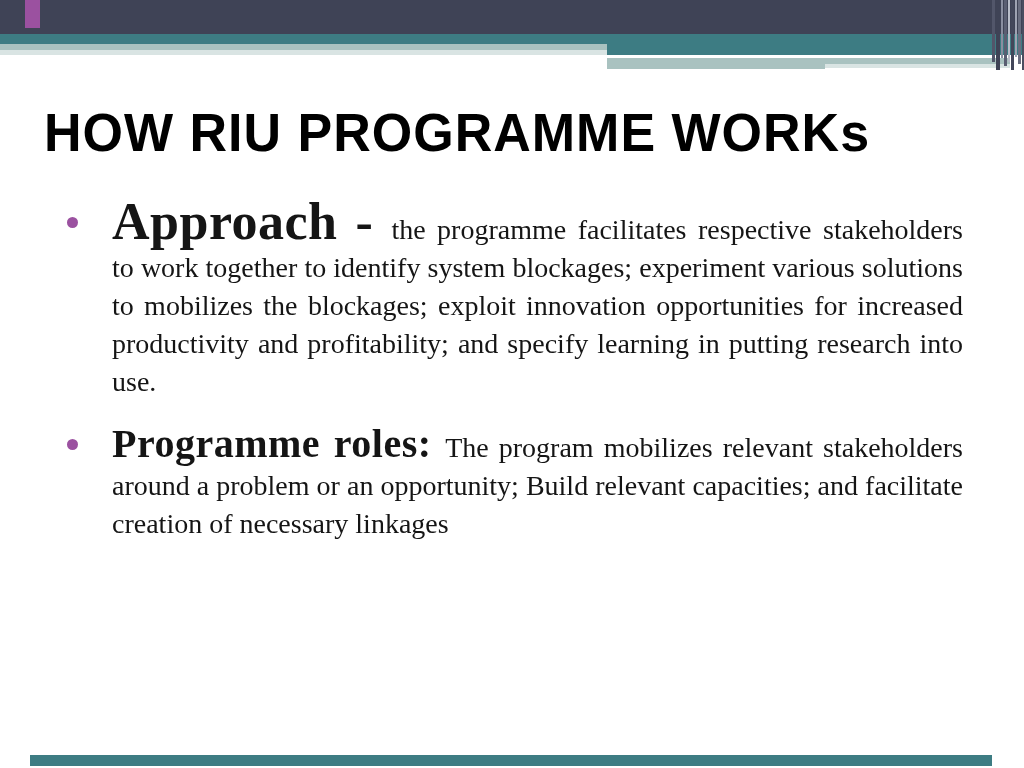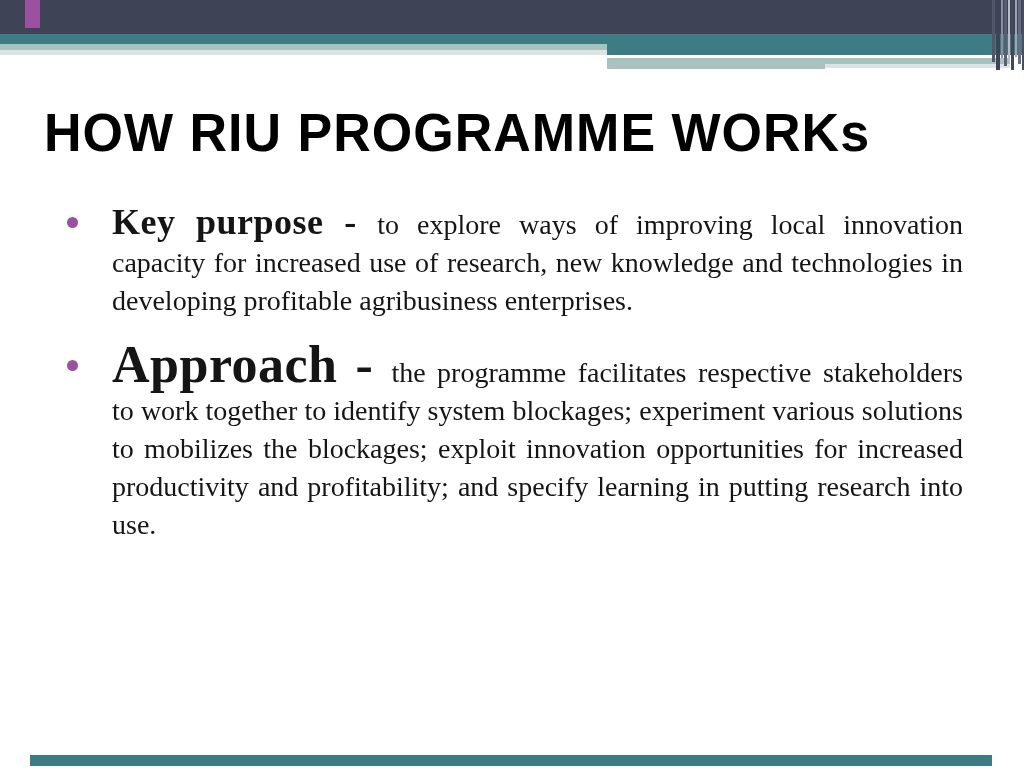--- a/index.html
+++ b/index.html
@@ -85,26 +85,26 @@
   <span class="s9"></span>
 </div>
 
 <div class="abs purple-accent"></div>
 <div class="abs bottom-bar"></div>
 
 <div class="abs title">HOW RIU PROGRAMME WORKs</div>
 
 <div class="abs content">
 
-  <p class="bullet b1">
-    <span class="dot"></span>
-    <span class="head">Key purpose - </span>
-    <span class="body-text">to explore ways of improving local innovation capacity for increased use of research, new knowledge and technologies in developing profitable agribusiness enterprises.</span>
-  </p>
 
   <p class="bullet b2">
     <span class="dot"></span>
     <span class="head">Approach - </span>
     <span class="body-text">the programme facilitates respective stakeholders to work together to identify system blockages; experiment various solutions to mobilizes the blockages; exploit innovation opportunities for increased productivity and profitability; and specify learning in putting research into use.</span>
   </p>
 
+  <p class="bullet b3">
+    <span class="dot"></span>
+    <span class="head">Programme roles: </span>
+    <span class="body-text">The program mobilizes relevant stakeholders around a problem or an opportunity; Build relevant capacities; and facilitate creation of necessary linkages</span>
+  </p>
 
 </div>
 
 </body></html>

